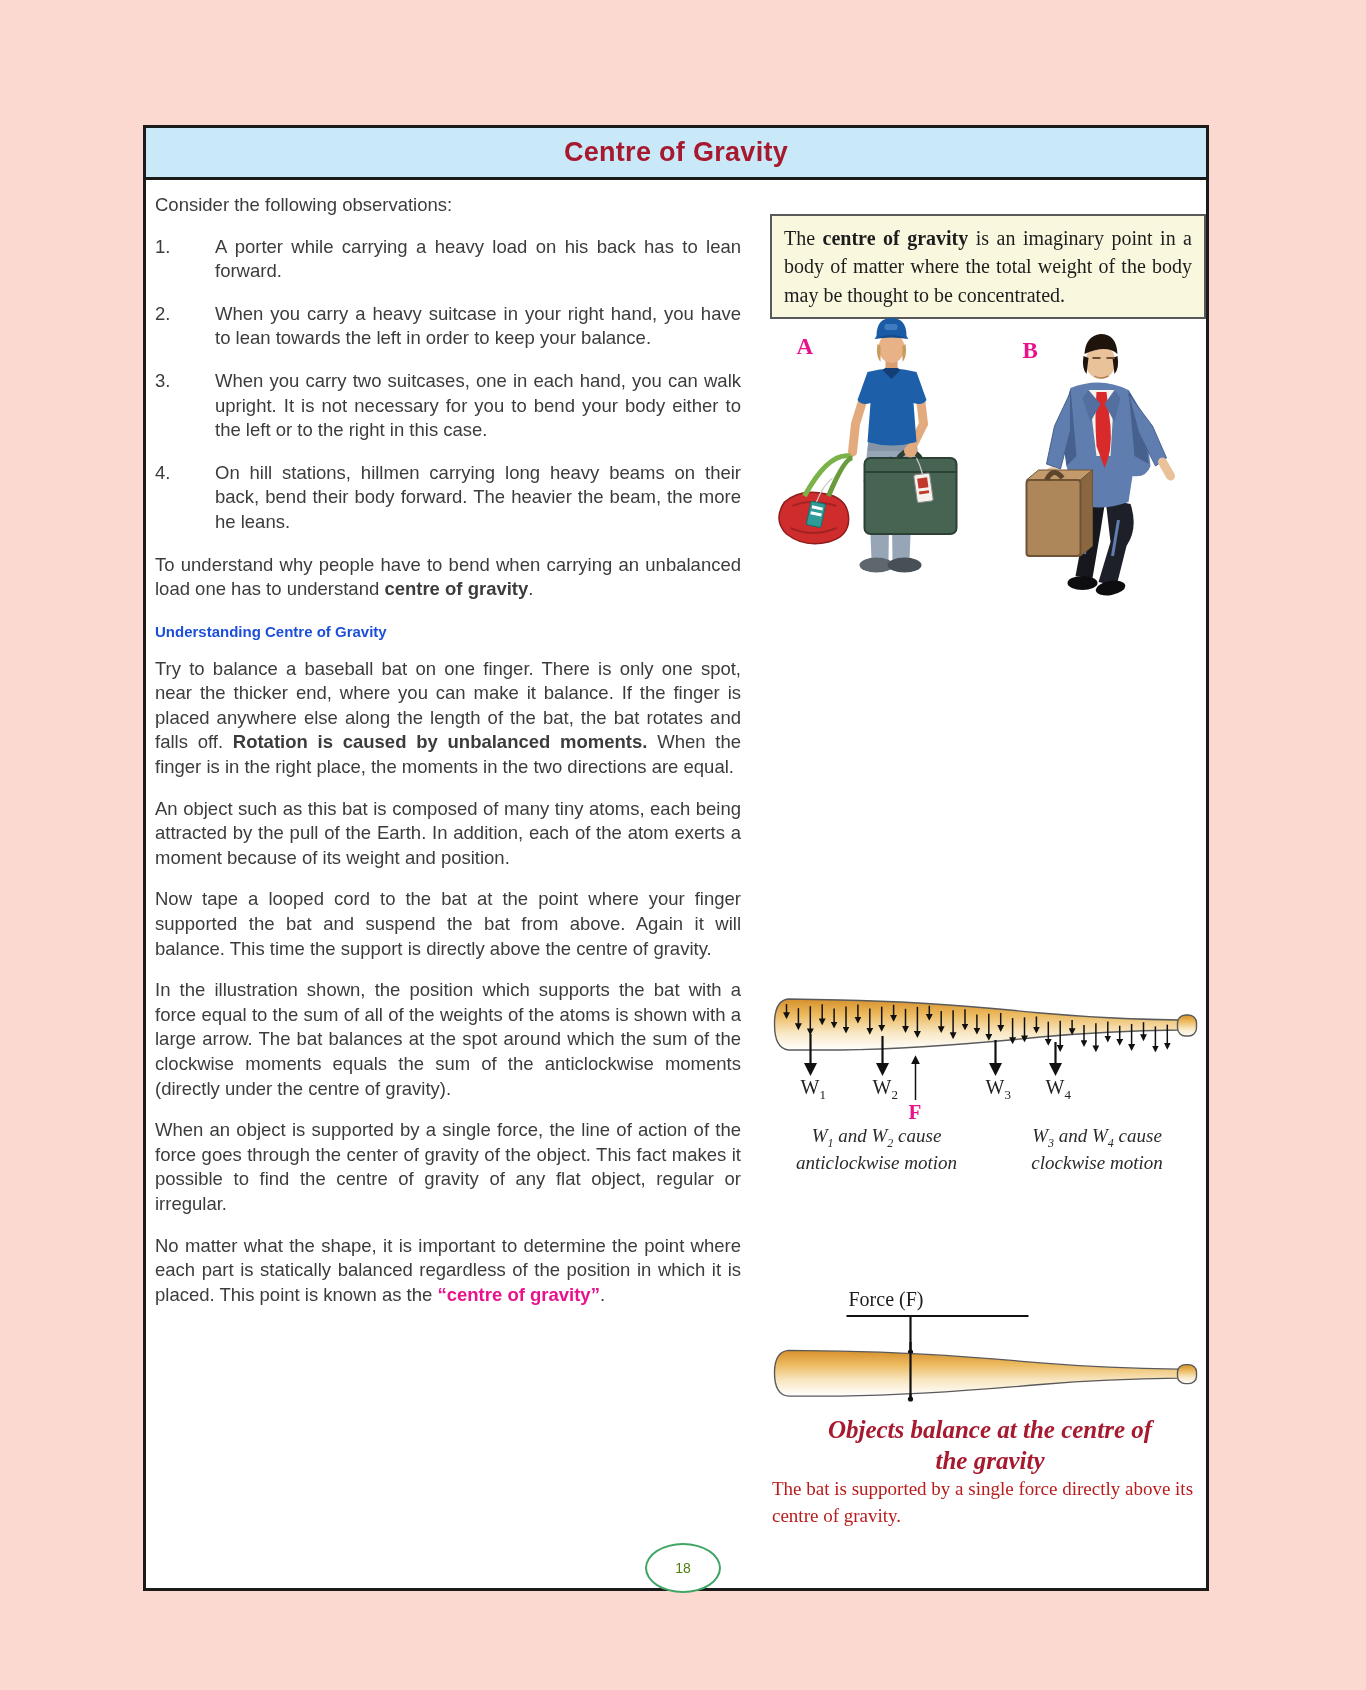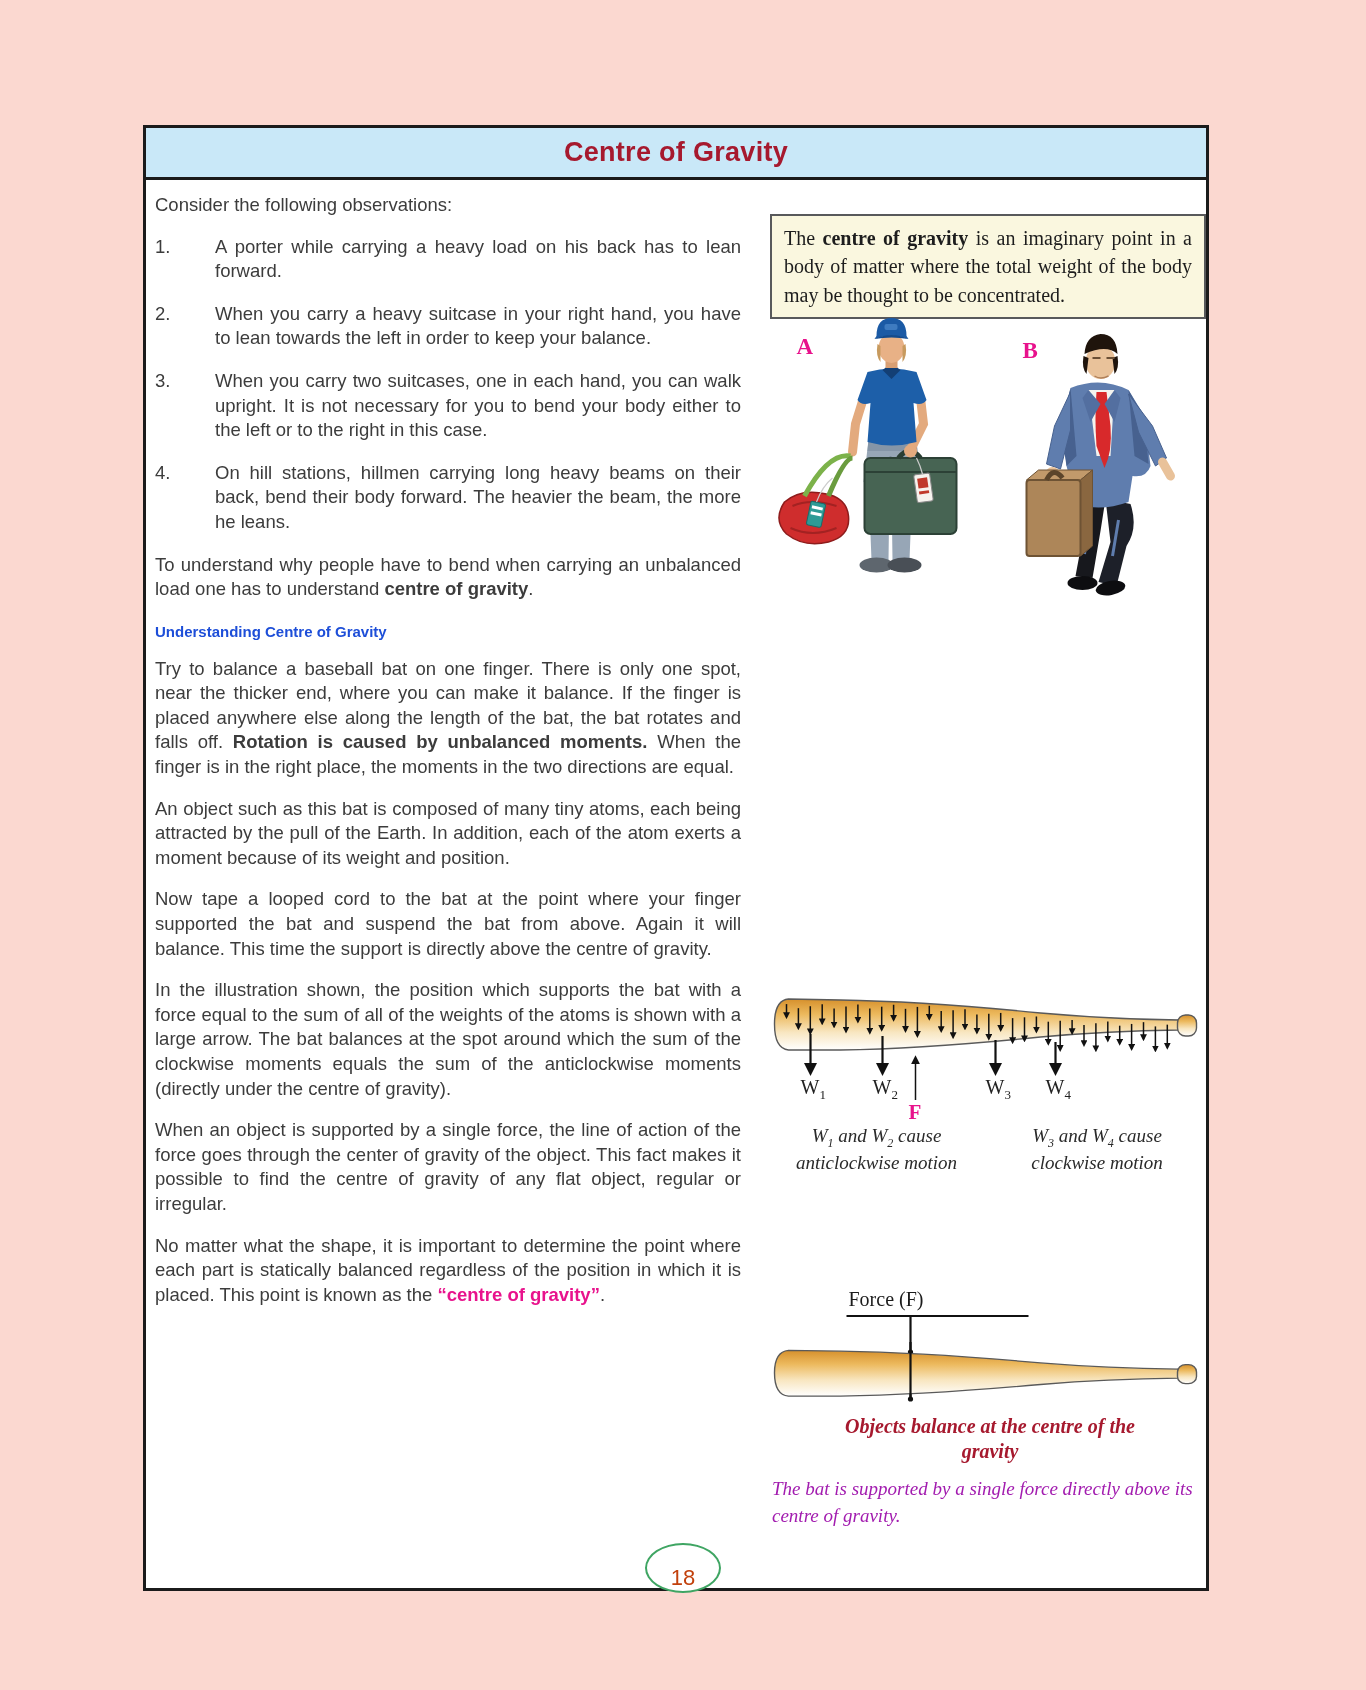--- a/index.html
+++ b/index.html
@@ -59,43 +59,43 @@
     font-family:"Liberation Serif", serif; font-style:italic; font-size:19px;
     line-height:1.25; color:#2a2a2a;
   }
   .bat-cap-left  { width:185px; margin-left:14px; text-align:center; }
   .bat-cap-right { width:208px; margin-left:24px; text-align:center; }
   .bat-captions sub { font-size:12px; font-style:italic; }
   .balance-fig { position:absolute; top:1098px; left:0; width:436px; height:128px; }
   .balance-title {
     position:absolute; top:1234px; left:55px; width:330px; text-align:center;
     font-family:"Liberation Serif", serif; font-weight:bold; font-style:italic;
-    font-size:20px; line-height:1.25; color:#A6192E;
+    font-size:25px; line-height:1.25; color:#A6192E;
   }
   .balance-caption {
     position:absolute; top:1296px; left:2px; width:434px;
-    font-family:"Liberation Serif", serif; font-style:italic; font-size:19px;
-    line-height:1.4; color:#a21caf; text-align:left;
+    font-family:"Liberation Serif", serif; font-size:19px;
+    line-height:1.4; color:#b91c1c; text-align:left;
   }
 
   
   svg text.fig-label { font:bold 23px "Liberation Serif", serif; fill:#E8128C; }
   svg text.w-label { font:20px "Liberation Serif", serif; fill:#222; }
   svg tspan.w-sub { font-size:13px; }
   svg text.f-label { font:bold 21px "Liberation Serif", serif; fill:#E8128C; }
   svg text.force-label { font:20px "Liberation Serif", serif; fill:#1c1c1c; }
   .arrowline { stroke:#111; stroke-width:1.5; }
   .w-arrow { stroke:#111; stroke-width:2.2; }
 
   
   .page-num {
     position:absolute; left:645px; top:1543px; width:76px; height:50px;
     background:#ffffff; border:2px solid #3FA563; border-radius:50%;
-    display:flex; align-items:flex-end; justify-content:center;
-    font-size:22px; color:#c2410c;
+    display:flex; align-items:center; justify-content:center;
+    font-size:14px; color:#4d7c0f;
   }
 </style>
 </head>
 <body>
 
 <div class="sheet">
   <div class="title-bar">
     <span>Centre of Gravity</span>
   </div>
 

